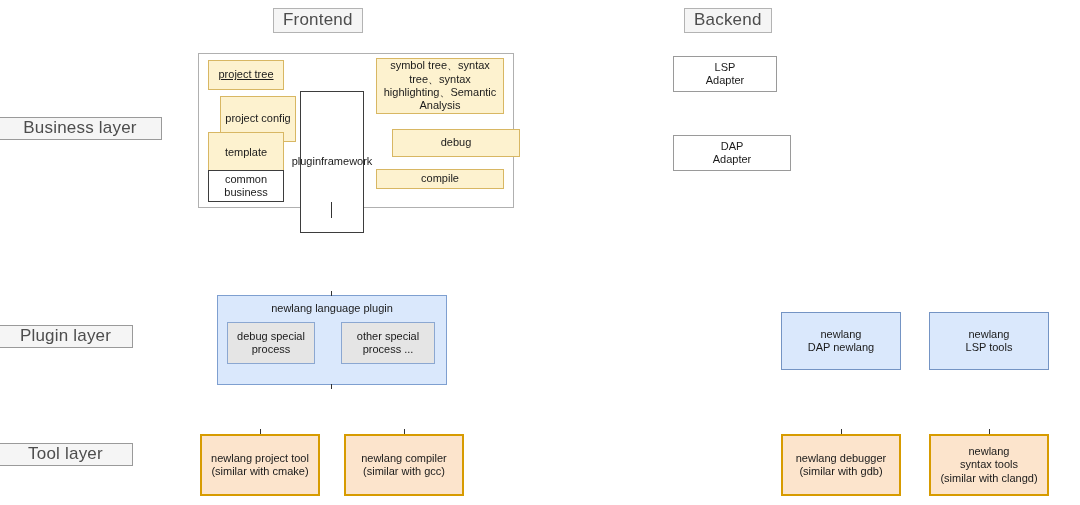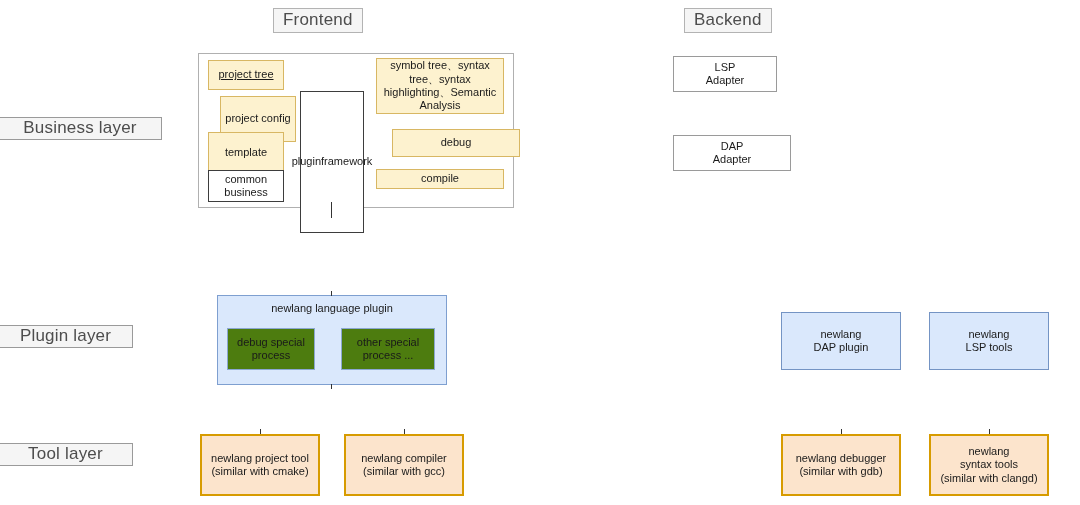--- a/index.html
+++ b/index.html
@@ -65,23 +65,22 @@
   }
   .node-white-gray {
     background: #ffffff;
     border: 1px solid #9a9a9a;
   }
   .node-blue {
     background: #dae8fc;
     border: 1px solid #7494c4;
   }
   .node-blue-light {
-    background: #4d7c0f;
+    background: #e5e5e5;
     border: 1px solid #8ba7d1;
-    margin-top: 6px;
   }
   .node-orange {
     background: #fce4cc;
     border: 2px solid #d79b00;
   }
 
   
   .container-white {
     background: #ffffff;
     border: 1px solid #b0b0b0;
@@ -166,21 +165,21 @@
   <div class="abs node node-blue-light ctr" style="left:341px; top:322px; width:94px; height:42px; flex-direction:column;">
     <span>other special</span>
     <span>process ...</span>
   </div>
 
   <div class="abs stub" style="left:331px; top:291px; height:5px;"></div>
   <div class="abs stub" style="left:331px; top:384px; height:5px;"></div>
 
   <div class="abs node node-blue ctr" style="left:781px; top:312px; width:120px; height:58px; flex-direction:column;">
     <span>newlang</span>
-    <span>DAP plugin</span>
+    <span>DAP newlang</span>
   </div>
 
   <div class="abs node node-blue ctr" style="left:929px; top:312px; width:120px; height:58px; flex-direction:column;">
     <span>newlang</span>
     <span>LSP tools</span>
   </div>
 
   <div class="abs node node-orange ctr" style="left:200px; top:434px; width:120px; height:62px; flex-direction:column;">
     <span>newlang project tool</span>
     <span>(similar with cmake)</span>

